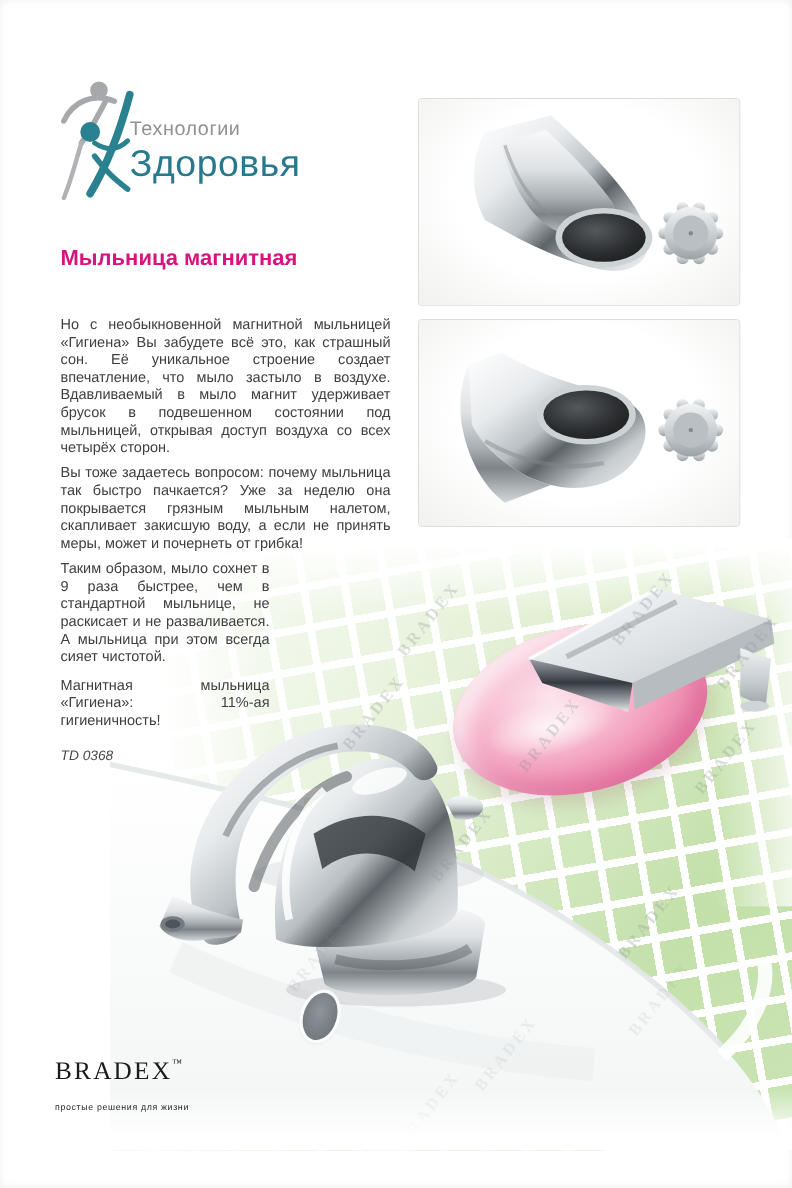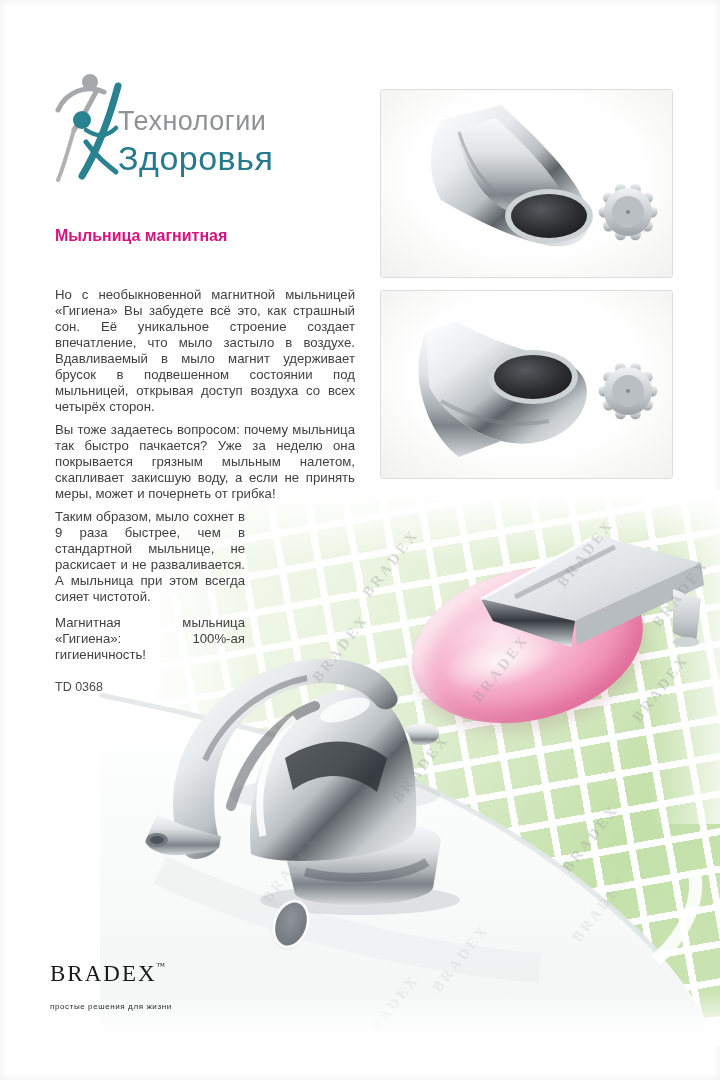--- a/index.html
+++ b/index.html
@@ -4,31 +4,31 @@
 <style>
   html,body{margin:0;padding:0;background:#ffffff;}
   .page{
     position:relative;width:720px;height:1080px;overflow:hidden;background:#fff;
     font-family:"Liberation Sans",sans-serif;
     box-shadow:inset 0 0 8px rgba(0,0,0,.07);
   }
   
   .logo-figure{position:absolute;left:52px;top:72px;width:100px;height:115px;}
   .logo-text{position:absolute;left:118px;top:108px;line-height:1;}
-  .logo-line1{font-size:27px;color:#8f9195;letter-spacing:.5px;}
+  .logo-line1{font-size:18px;color:#8f9195;letter-spacing:.5px;}
   .logo-line2{font-size:34px;color:#27798d;margin-top:6px;letter-spacing:.5px;}
   
   .title{position:absolute;left:55px;top:222px;width:330px;color:#d6137e;
-         font-weight:bold;font-size:16px;line-height:27px;z-index:6;}
+         font-weight:bold;font-size:20px;line-height:27px;z-index:6;}
   .textcol{position:absolute;left:55px;top:287px;width:300px;z-index:6;
            color:#3f3f41;font-size:13.2px;line-height:16px;text-align:justify;}
   .textcol p{margin:0 0 7px 0;}
   .narrow{width:190px;}
   .p3{margin-top:10px !important;}
-  .code{color:#4a4a4c;font-size:12.5px;margin-top:16px !important;}
+  .code{font-style:italic;color:#4a4a4c;font-size:12.5px;margin-top:16px !important;}
   
   .frame{position:absolute;left:381px;width:291px;height:187px;background:
          radial-gradient(ellipse at 50% 45%, #ffffff 55%, #f1f1ef 100%);
          border-radius:3px;box-shadow:0 0 0 1px #dddddd;}
   .frame svg{position:absolute;left:0;top:0;}
   .frame1{top:90px;}
   .frame2{top:291px;}
   
   .photo-main{position:absolute;left:100px;top:490px;width:620px;height:556px;overflow:hidden;}
   .tiles{position:absolute;left:-80px;top:-90px;width:840px;height:660px;
@@ -133,21 +133,21 @@
   </div>
 
   <div class="title">
     <div>Мыльница магнитная</div>
   </div>
 
   <div class="textcol">
     <p>Но с необыкновенной магнитной мыльницей «Гигиена» Вы забудете всё это, как страшный сон. Её уникальное строение создает впечатление, что мыло застыло в воздухе. Вдавливаемый в мыло магнит удерживает брусок в подвешенном состоянии под мыльницей, открывая доступ воздуха со всех четырёх сторон.</p>
     <p>Вы тоже задаетесь вопросом: почему мыльница так быстро пачкается? Уже за неделю она покрывается грязным мыльным налетом, скапливает закисшую воду, а если не принять меры, может и почернеть от грибка!</p>
     <p class="narrow">Таким образом, мыло сохнет в 9 раза быстрее, чем в стандартной мыльнице, не раскисает и не разваливается. А мыльница при этом всегда сияет чистотой.</p>
-    <p class="narrow p3">Магнитная мыльница «Гигиена»: 100%-ая гигиеничность!</p>
+    <p class="narrow p3">Магнитная мыльница «Гигиена»: 11%-ая гигиеничность!</p>
     <p class="narrow code">TD 0368</p>
   </div>
 
   <div class="frame frame1">
     <svg width="291" height="187" viewBox="0 0 291 187">
       <path d="M60,30 L120,15 C170,60 205,100 208,128 C210,150 190,160 165,155 C130,148 95,130 60,110 C45,85 48,50 60,30 Z" fill="url(#chromeD)"></path>
       <path d="M75,40 L115,28 C155,65 185,100 190,122 C175,135 150,132 125,120 C100,108 82,75 75,40 Z" fill="url(#chromeV)"></path>
       <path d="M78,42 C90,80 110,105 140,118" stroke="#888e93" stroke-width="3" fill="none" opacity=".5"></path>
       <ellipse cx="168" cy="126" rx="44" ry="27" fill="#cdd2d5"></ellipse>
       <ellipse cx="168" cy="126" rx="38" ry="22" fill="url(#magnetG)"></ellipse>

